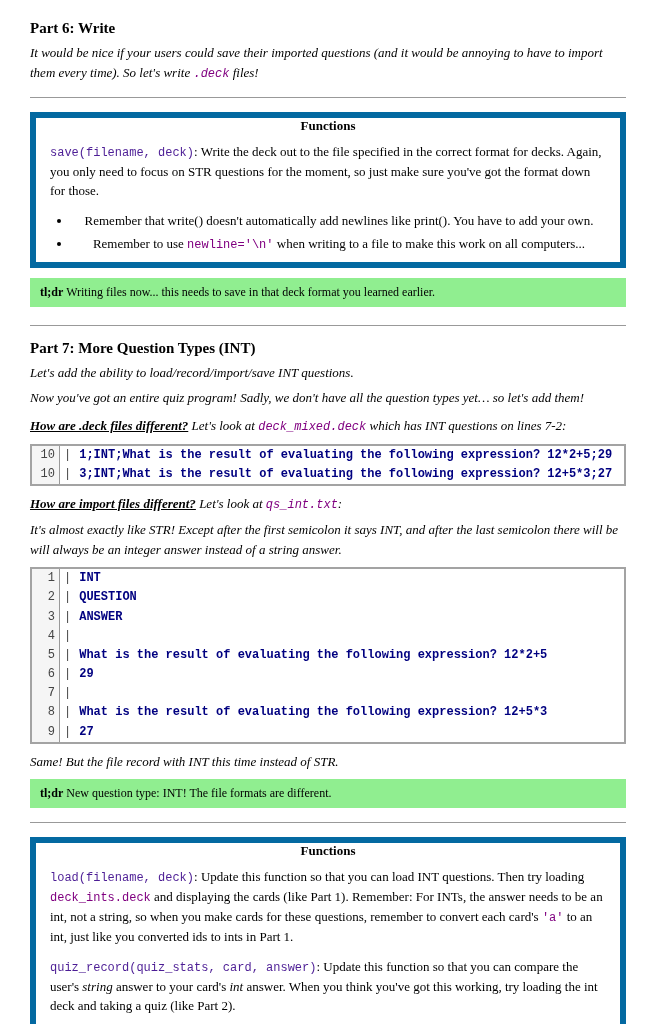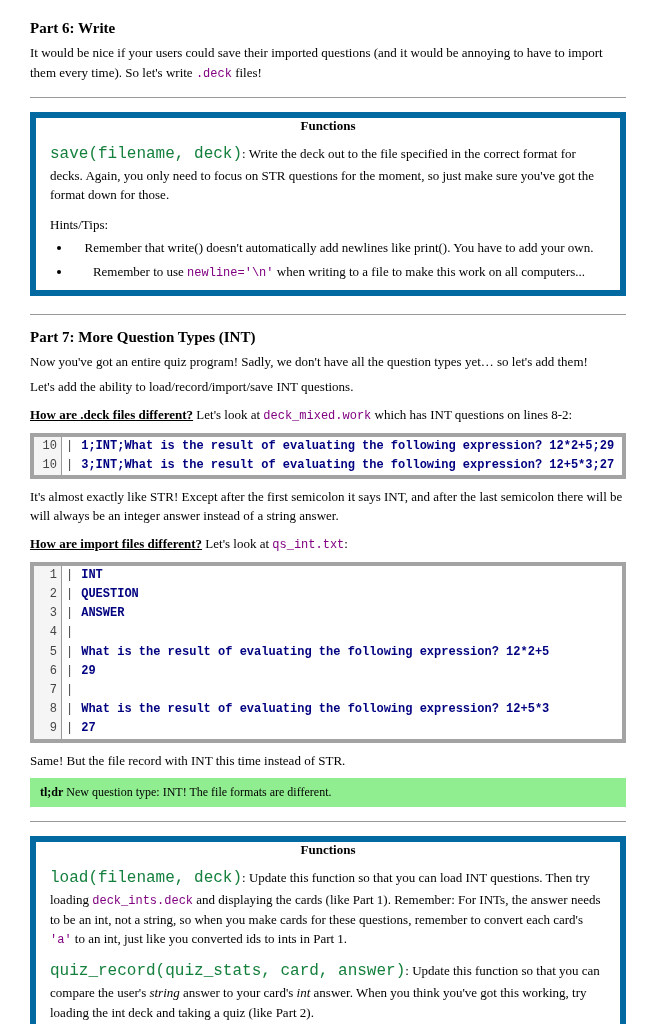--- a/index.html
+++ b/index.html
@@ -17,20 +17,21 @@
       max-width: 656px;
     }
     h2 {
       font-size: 15px;
       font-weight: bold;
       margin-bottom: 6px;
     }
     p {
       margin-bottom: 6px;
       line-height: 1.5;
+      font-style: italic;
     }
     .section {
       margin-bottom: 18px;
     }
     .divider {
       border: none;
       border-top: 1px solid #999;
       margin: 14px 0;
     }
     .functions-box {
@@ -38,23 +39,23 @@
       padding: 0 14px;
       margin-bottom: 10px;
     }
     .functions-title {
       text-align: center;
       font-weight: bold;
       margin-bottom: 8px;
       font-size: 13px;
     }
     .func-name {
-      color: #15803d;
+      color: #4c1d95;
       font-family: 'Courier New', monospace;
-      font-size: 16px;
+      font-size: 12px;
     }
     .func-desc {
       margin-bottom: 10px;
       line-height: 1.5;
     }
     .hints-title {
       font-weight: normal;
       margin-bottom: 4px;
     }
     .hints-list {
@@ -80,21 +81,21 @@
       line-height: 1.4;
     }
     .tldr-label {
       font-weight: bold;
     }
     .underline-bold {
       font-weight: bold;
       text-decoration: underline;
     }
     .code-block {
-      border: 4px solid #a3a3a3;
+      border: 2px solid #a3a3a3;
       font-family: 'Courier New', monospace;
       font-size: 12px;
       margin: 8px 0;
       padding: 0;
     }
     .code-row {
       display: flex;
       line-height: 1.6;
     }
     .code-linenum {
@@ -128,63 +129,66 @@
       <span>It would be nice if your users could save their imported questions (and it would be annoying to have to import them every time). So let's write </span><span class="inline-code">.deck</span><span> files!</span>
     </p>
 
     <hr class="divider">
 
     <div class="functions-box">
       <div class="functions-title">Functions</div>
       <div class="func-desc">
         <span class="func-name">save(filename, deck)</span><span>: Write the deck out to the file specified in the correct format for decks. Again, you only need to focus on STR questions for the moment, so just make sure you've got the format down for those.</span>
       </div>
-      <p class="hints-title">Hints/Tips:</p>
       <ul class="hints-list">
         <li>
           <span>Remember that write() doesn't automatically add newlines like print(). You have to add your own.</span>
         </li>
         <li>
           <span>Remember to use </span><span class="inline-code">newline='\n'</span><span> when writing to a file to make this work on all computers...</span>
         </li>
       </ul>
     </div>
 
+    <div class="tldr-box">
+      <span class="tldr-label">tl;dr</span>
+      <span> </span><span>Writing files now... this needs to save in that deck format you learned earlier.</span>
+    </div>
   </div>
 
   <hr class="divider">
 
   <div class="section">
     <h2>Part 7: More Question Types (INT)</h2>
+    <p>Let's add the ability to load/record/import/save INT questions.</p>
     <p>Now you've got an entire quiz program! Sadly, we don't have all the question types yet… so let's add them!</p>
-    <p>Let's add the ability to load/record/import/save INT questions.</p>
 
     <p style="margin-top:8px;">
-      <span class="underline-bold">How are .deck files different?</span><span> Let's look at </span><span class="inline-code">deck_mixed.work</span><span> which has INT questions on lines 8-2:</span>
+      <span class="underline-bold">How are .deck files different?</span><span> Let's look at </span><span class="inline-code">deck_mixed.deck</span><span> which has INT questions on lines 7-2:</span>
     </p>
 
     <div class="code-block">
       <div class="code-row">
         <span class="code-linenum">10</span>
         <span class="code-pipe">|</span>
         <span class="code-content">   1;INT;What is the result of evaluating the following expression? 12*2+5;29</span>
       </div>
       <div class="code-row">
         <span class="code-linenum">10</span>
         <span class="code-pipe">|</span>
         <span class="code-content">   3;INT;What is the result of evaluating the following expression? 12+5*3;27</span>
       </div>
     </div>
-
-    <p>It's almost exactly like STR! Except after the first semicolon it says INT, and after the last semicolon there will be will always be an integer answer instead of a string answer.</p>
 
     <p style="margin-top:8px;">
       <span class="underline-bold">How are import files different?</span><span> Let's look at </span><span class="inline-code">qs_int.txt</span><span>:</span>
     </p>
 
+    <p>It's almost exactly like STR! Except after the first semicolon it says INT, and after the last semicolon there will be will always be an integer answer instead of a string answer.</p>
+
     <div class="code-block">
       <div class="code-row">
         <span class="code-linenum">1</span>
         <span class="code-pipe">|</span>
         <span class="code-content">      INT</span>
       </div>
       <div class="code-row">
         <span class="code-linenum">2</span>
         <span class="code-pipe">|</span>
         <span class="code-content">      QUESTION</span>

